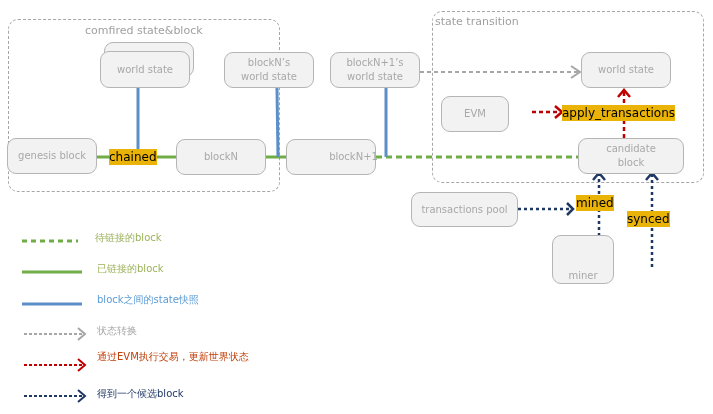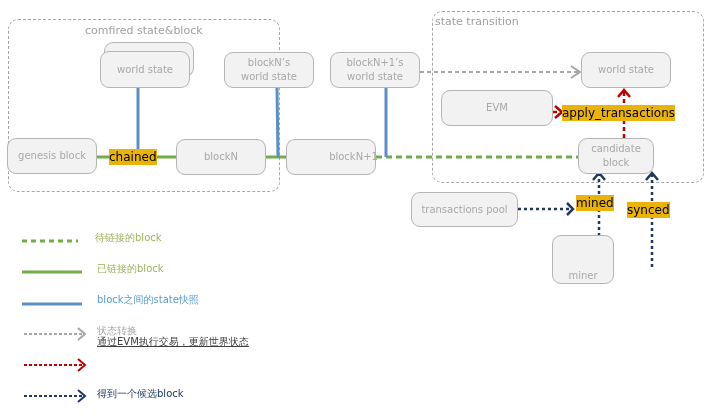--- a/index.html
+++ b/index.html
@@ -72,48 +72,48 @@
 world state</span>
   </div>
 <div class="box" style="left:330px;top:52px;width:90px;height:36px;">
     <span>blockN+1’s
 world state</span>
   </div>
 
 <div class="box" style="left:581px;top:52px;width:90px;height:36px;">
     <span>world state</span>
   </div>
-<div class="box" style="left:441px;top:90px;width:112px;height:36px;">
+<div class="box" style="left:441px;top:96px;width:68px;height:36px;">
     <span>EVM</span>
   </div>
 
 <div class="box" style="left:7px;top:138px;width:90px;height:36px;">
     <span>genesis block</span>
   </div>
 <div class="box" style="left:176px;top:139px;width:90px;height:36px;">
     <span>blockN</span>
   </div>
 <div class="box" style="left:286px;top:139px;width:90px;height:36px;padding-left:45px;">
     <span>blockN+1</span>
   </div>
-<div class="box" style="left:578px;top:138px;width:76px;height:36px;">
+<div class="box" style="left:578px;top:138px;width:106px;height:36px;">
     <span>candidate
 block</span>
   </div>
 
 <div class="box" style="left:411px;top:192px;width:107px;height:35px;">
     <span>transactions pool</span>
   </div>
 <div class="box" style="left:552px;top:235px;width:62px;height:49px;align-items:flex-end;">
     <span>miner</span>
   </div>
 
 <div class="label" style="left:109px;top:149px;">chained</div>
 <div class="label" style="left:562px;top:105px;">apply_transactions</div>
 <div class="label" style="left:576px;top:195px;">mined</div>
-<div class="label" style="left:627px;top:202px;">synced</div>
+<div class="label" style="left:627px;top:211px;">synced</div>
 
 <div class="legend-text" style="left:95px;top:231px;color:#9bb35b;">待链接的block</div>
 <div class="legend-text" style="left:97px;top:262px;color:#9bb35b;">已链接的block</div>
 <div class="legend-text" style="left:97px;top:293px;color:#5b9bd5;">block之间的state快照</div>
 <div class="legend-text" style="left:97px;top:324px;color:#a6a6a6;">状态转换</div>
-<div class="legend-text" style="left:97px;top:335px;color:#404040;text-decoration:underline;">通过EVM执行交易，更新世界状态</div>
+<div class="legend-text" style="left:97px;top:350px;color:#c2410c;">通过EVM执行交易，更新世界状态</div>
 <div class="legend-text" style="left:97px;top:387px;color:#1f3864;">得到一个候选block</div>
 
 </body></html>

